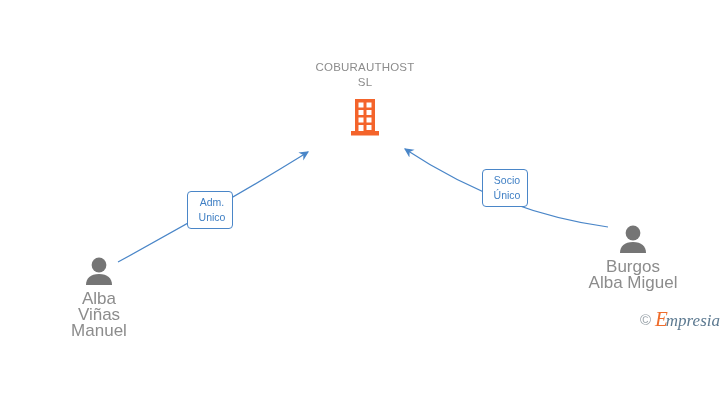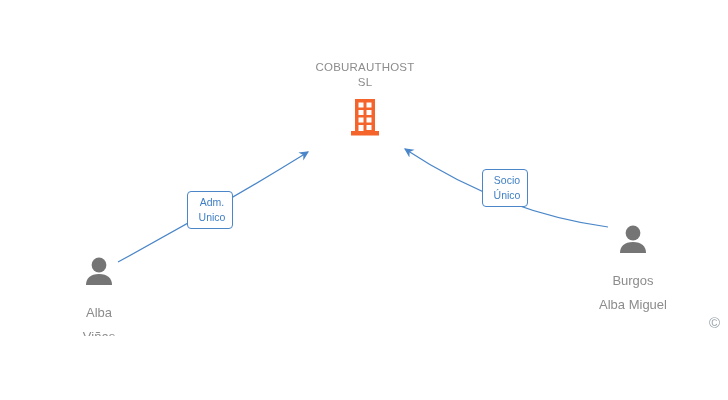--- a/index.html
+++ b/index.html
@@ -50,24 +50,24 @@
     position: absolute;
     text-align: center;
   }
   .person-node.left  { left: 39px;  top: 256px; width: 120px; }
   .person-node.right { left: 573px; top: 224px; width: 120px; }
   .person-icon {
     display: inline-block;
     line-height: 0;
   }
   .person-label {
-    margin-top: 11px;
-    font-size: 13px;
+    margin-top: 1px;
+    font-size: 17px;
     color: #8c8c8c;
-    line-height: 24px;
+    line-height: 16px;
     white-space: pre-line;
     font-family: "Liberation Sans", sans-serif;
   }
 
   
   .rel-label {
     position: absolute;
     box-sizing: border-box;
     border: 1px solid #4a86c8;
     border-radius: 4px;
@@ -179,15 +179,18 @@
   </div>
 
   <div class="rel-label adm">Adm.
 Unico</div>
 
   <div class="rel-label socio">Socio
 Único</div>
 
   <div class="watermark">
     <span class="wm-c">©</span>
+    <span>
+      <span class="wm-e">E</span><span class="wm-rest">mpresia</span>
+    </span>
   </div>
 
 </div>
 
 </body></html>

